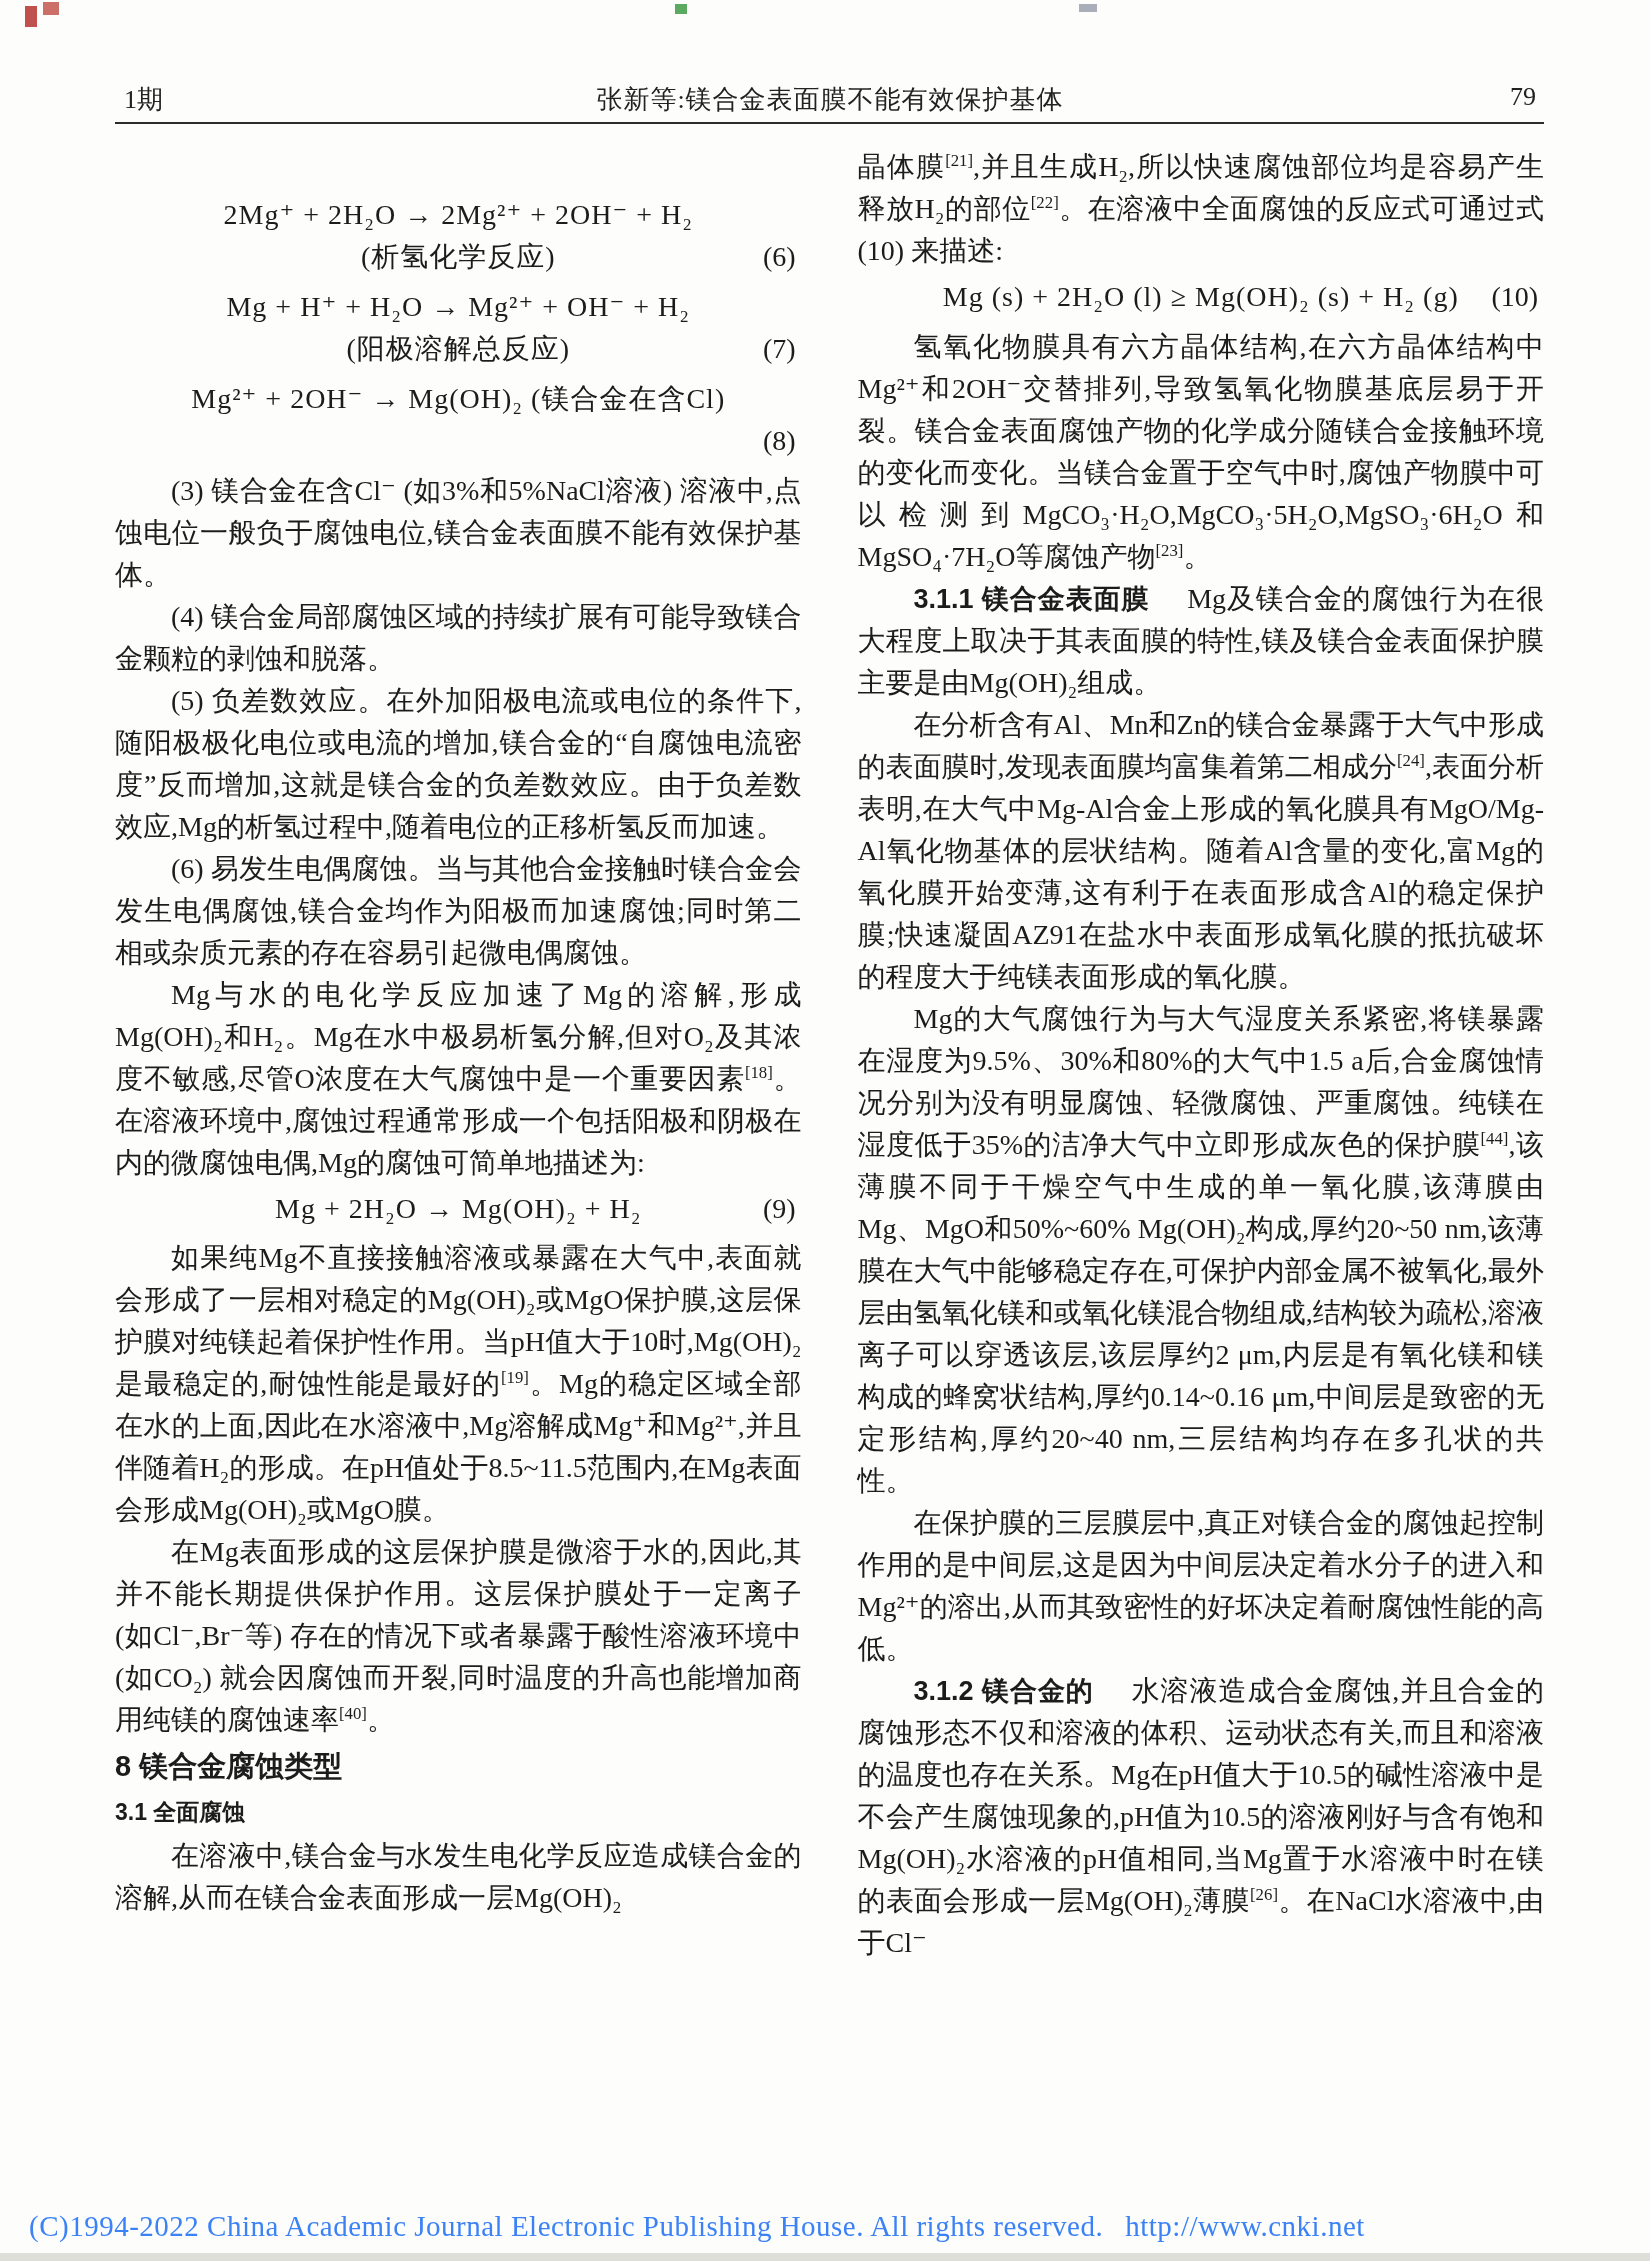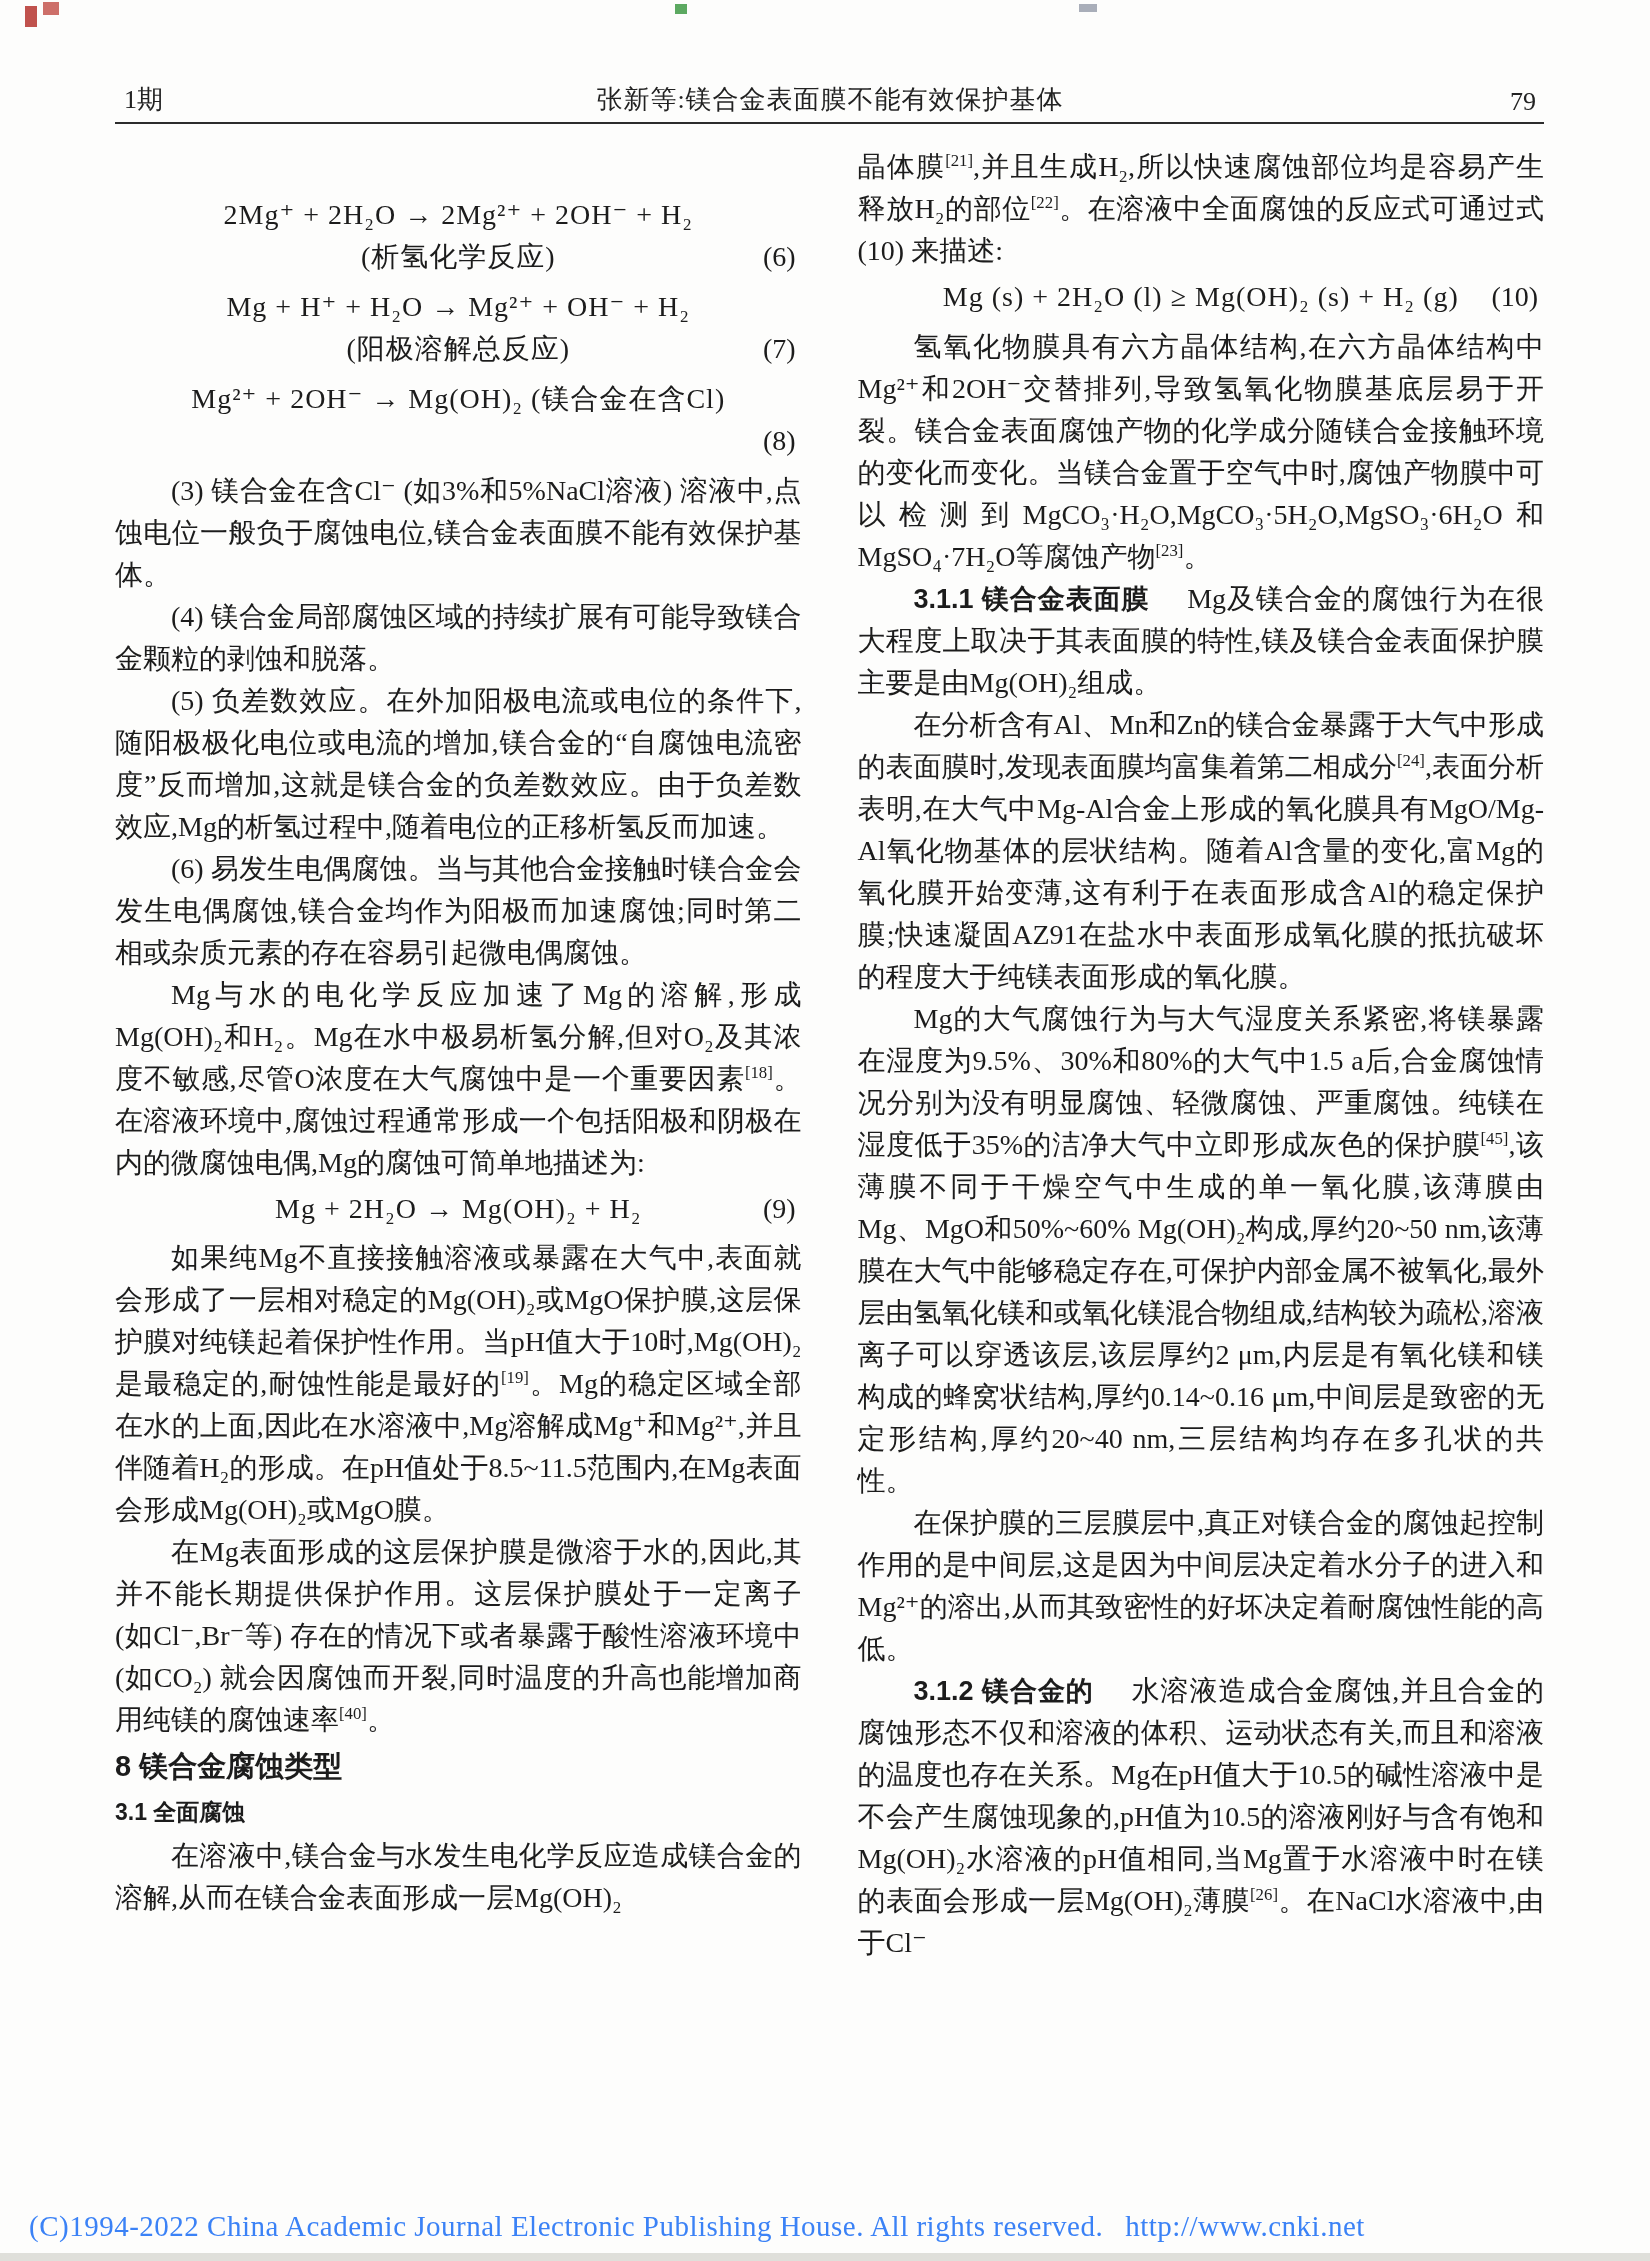--- a/index.html
+++ b/index.html
@@ -8,21 +8,21 @@
     width:1651px; height:2262px;
     background:#fdfdfc;
     font-family:"Liberation Serif","DejaVu Serif",serif;
     color:#1c1c1c;
     overflow:hidden;
     margin:0 auto;
   }
   .artifact { position:absolute; display:block; opacity:.85; }
   .header {
     position:absolute; top:82px; left:124px; right:115px;
-    display:flex; align-items:flex-end;
+    display:flex; align-items:flex-start;
     font-size:26px; color:#222;
   }
   .header .issue { width:155px; text-align:left; }
   .header .running-title { flex:1; text-align:center; letter-spacing:1px; }
   .header .pageno { width:155px; text-align:right; }
   .rule {
     position:absolute; top:122px; left:115px; right:107px;
     height:1.9px; background:#2c2c2c;
   }
   .content {
@@ -111,21 +111,21 @@
         <p class="para indent">在溶液中,镁合金与水发生电化学反应造成镁合金的溶解,从而在镁合金表面形成一层Mg(OH)₂</p>
       </div>
     <div class="col">
         <p class="para">晶体膜<sup class="ref">[21]</sup>,并且生成H₂,所以快速腐蚀部位均是容易产生释放H₂的部位<sup class="ref">[22]</sup>。在溶液中全面腐蚀的反应式可通过式 (10) 来描述:</p>
         <div class="equation">
           <div class="eq-line"><span class="eq-text">Mg (s) + 2H₂O (l) ≥ Mg(OH)₂ (s) + H₂ (g)</span><span class="eq-num">(10)</span></div>
         </div>
         <p class="para indent">氢氧化物膜具有六方晶体结构,在六方晶体结构中Mg²⁺和2OH⁻交替排列,导致氢氧化物膜基底层易于开裂。镁合金表面腐蚀产物的化学成分随镁合金接触环境的变化而变化。当镁合金置于空气中时,腐蚀产物膜中可以检测到MgCO₃·H₂O,MgCO₃·5H₂O,MgSO₃·6H₂O和MgSO₄·7H₂O等腐蚀产物<sup class="ref">[23]</sup>。</p>
         <p class="para indent"><span class="lead">3.1.1 镁合金表面膜</span>Mg及镁合金的腐蚀行为在很大程度上取决于其表面膜的特性,镁及镁合金表面保护膜主要是由Mg(OH)₂组成。</p>
         <p class="para indent">在分析含有Al、Mn和Zn的镁合金暴露于大气中形成的表面膜时,发现表面膜均富集着第二相成分<sup class="ref">[24]</sup>,表面分析表明,在大气中Mg-Al合金上形成的氧化膜具有MgO/Mg-Al氧化物基体的层状结构。随着Al含量的变化,富Mg的氧化膜开始变薄,这有利于在表面形成含Al的稳定保护膜;快速凝固AZ91在盐水中表面形成氧化膜的抵抗破坏的程度大于纯镁表面形成的氧化膜。</p>
-        <p class="para indent">Mg的大气腐蚀行为与大气湿度关系紧密,将镁暴露在湿度为9.5%、30%和80%的大气中1.5 a后,合金腐蚀情况分别为没有明显腐蚀、轻微腐蚀、严重腐蚀。纯镁在湿度低于35%的洁净大气中立即形成灰色的保护膜<sup class="ref">[45]</sup>,该薄膜不同于干燥空气中生成的单一氧化膜,该薄膜由Mg、MgO和50%~60% Mg(OH)₂构成,厚约20~50 nm,该薄膜在大气中能够稳定存在,可保护内部金属不被氧化,最外层由氢氧化镁和或氧化镁混合物组成,结构较为疏松,溶液离子可以穿透该层,该层厚约2 μm,内层是有氧化镁和镁构成的蜂窝状结构,厚约0.14~0.16 μm,中间层是致密的无定形结构,厚约20~40 nm,三层结构均存在多孔状的共性。</p>
+        <p class="para indent">Mg的大气腐蚀行为与大气湿度关系紧密,将镁暴露在湿度为9.5%、30%和80%的大气中1.5 a后,合金腐蚀情况分别为没有明显腐蚀、轻微腐蚀、严重腐蚀。纯镁在湿度低于35%的洁净大气中立即形成灰色的保护膜<sup class="ref">[44]</sup>,该薄膜不同于干燥空气中生成的单一氧化膜,该薄膜由Mg、MgO和50%~60% Mg(OH)₂构成,厚约20~50 nm,该薄膜在大气中能够稳定存在,可保护内部金属不被氧化,最外层由氢氧化镁和或氧化镁混合物组成,结构较为疏松,溶液离子可以穿透该层,该层厚约2 μm,内层是有氧化镁和镁构成的蜂窝状结构,厚约0.14~0.16 μm,中间层是致密的无定形结构,厚约20~40 nm,三层结构均存在多孔状的共性。</p>
         <p class="para indent">在保护膜的三层膜层中,真正对镁合金的腐蚀起控制作用的是中间层,这是因为中间层决定着水分子的进入和Mg²⁺的溶出,从而其致密性的好坏决定着耐腐蚀性能的高低。</p>
         <p class="para indent"><span class="lead">3.1.2 镁合金的</span>水溶液造成合金腐蚀,并且合金的腐蚀形态不仅和溶液的体积、运动状态有关,而且和溶液的温度也存在关系。Mg在pH值大于10.5的碱性溶液中是不会产生腐蚀现象的,pH值为10.5的溶液刚好与含有饱和Mg(OH)₂水溶液的pH值相同,当Mg置于水溶液中时在镁的表面会形成一层Mg(OH)₂薄膜<sup class="ref">[26]</sup>。在NaCl水溶液中,由于Cl⁻</p>
       </div>
   </div>
 
   <div class="footer">
     <span>(C)1994-2022 China Academic Journal Electronic Publishing House. All rights reserved.</span>
     <span>http://www.cnki.net</span>
   </div>
 

